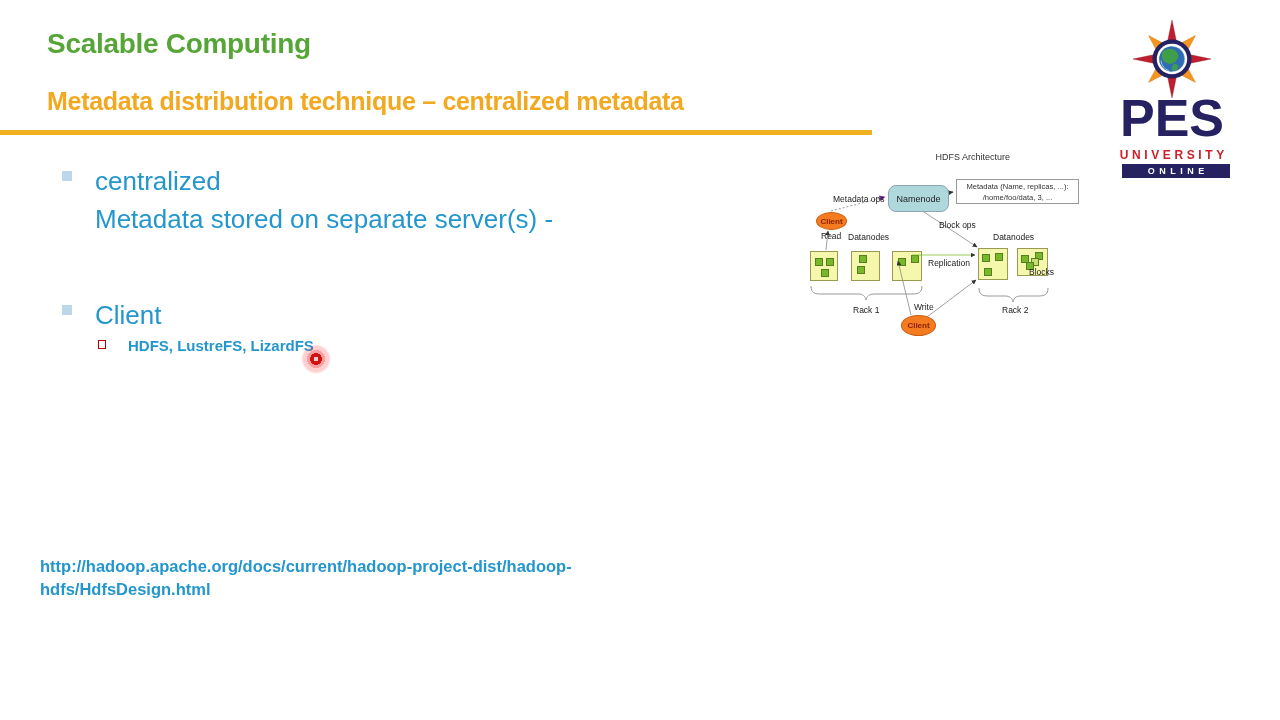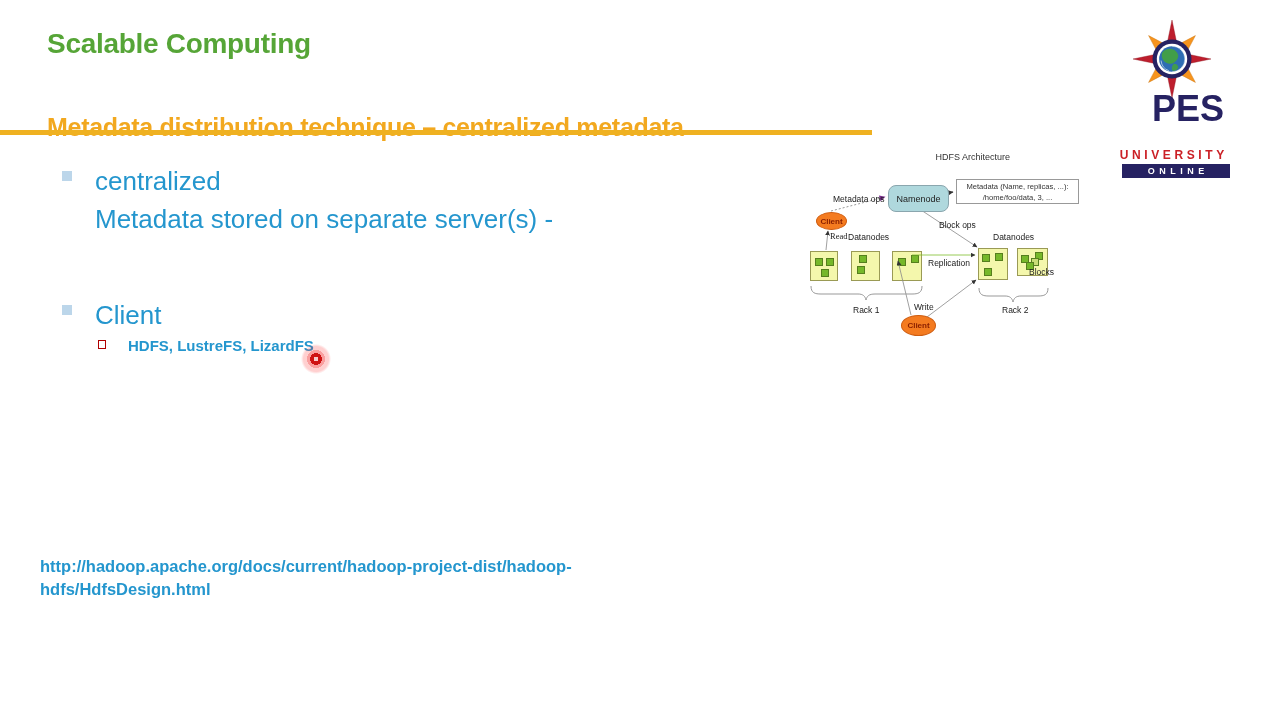--- a/index.html
+++ b/index.html
@@ -1,27 +1,27 @@
 <!DOCTYPE html>
 <html><head>
 <meta charset="utf-8">
 <style>
   html,body{margin:0;padding:0;background:#ffffff;}
   body{width:1280px;height:720px;overflow:hidden;font-family:"Liberation Sans",sans-serif;}
   .slide{position:relative;width:1280px;height:720px;background:#ffffff;}
 
   
   .title{position:absolute;left:47px;top:28px;font-size:28px;font-weight:bold;color:#56A537;letter-spacing:-0.3px;}
-  .subtitle{position:absolute;left:47px;top:87px;font-size:25px;font-weight:bold;color:#F2A81F;letter-spacing:-0.3px;margin-top:26px;}
+  .subtitle{position:absolute;left:47px;top:87px;font-size:25px;font-weight:bold;color:#F2A81F;letter-spacing:-0.3px;}
   .gold-rule{position:absolute;left:0;top:130px;width:872px;height:5px;background:#EFB121;}
 
   
   .logo{position:absolute;left:1112px;top:8px;width:120px;height:168px;text-align:center;}
   .logo-compass{position:absolute;left:21px;top:12px;width:78px;height:78px;}
-  .logo-pes{position:absolute;left:16px;top:80px;width:120px;font-size:36px;font-weight:bold;color:#262262;letter-spacing:0px;}
+  .logo-pes{position:absolute;left:0;top:80px;width:120px;font-size:52px;font-weight:bold;color:#262262;letter-spacing:0px;}
   .logo-univ{position:absolute;left:0;top:140px;width:120px;font-size:12px;font-weight:bold;color:#CB2026;letter-spacing:3.6px;text-indent:3.6px;}
   .logo-online{position:absolute;left:10px;top:156px;width:108px;height:14px;background:#262262;color:#ffffff;font-size:9px;font-weight:bold;letter-spacing:4.5px;text-indent:4.5px;line-height:14px;}
 
   
   .bullet{position:absolute;left:62px;color:#2496CE;font-size:26px;line-height:38px;}
   .bullet .sq{position:absolute;left:0;top:9px;width:10px;height:10px;background:#BCD6EA;}
   .bullet .btext{margin-left:33px;}
   .b1{top:162px;}
   .b2{top:249px;}
   .b3{top:296px;}
@@ -157,21 +157,21 @@
 
     <div class="namenode">Namenode</div>
     <div class="metabox">
       <div>Metadata (Name, replicas, ...):</div>
       <div>/home/foo/data, 3, ...</div>
     </div>
     <div class="client" style="left:16px;top:64px;width:29px;height:16px;">Client</div>
     <div class="client" style="left:101px;top:167px;width:33px;height:19px;">Client</div>
 
     <div class="dlab" style="left:33px;top:46px;">Metadata ops</div>
-    <div class="dlab" style="left:30px;top:83px;font-family:Liberation Serif, serif;">Read</div>
+    <div class="dlab" style="left:21px;top:83px;">Read</div>
     <div class="dlab" style="left:48px;top:84px;">Datanodes</div>
     <div class="dlab" style="left:139px;top:72px;">Block ops</div>
     <div class="dlab" style="left:193px;top:84px;">Datanodes</div>
     <div class="dlab" style="left:128px;top:110px;">Replication</div>
     <div class="dlab" style="left:229px;top:119px;">Blocks</div>
     <div class="dlab" style="left:53px;top:157px;">Rack 1</div>
     <div class="dlab" style="left:114px;top:154px;">Write</div>
     <div class="dlab" style="left:202px;top:157px;">Rack 2</div>
   </div>
 

